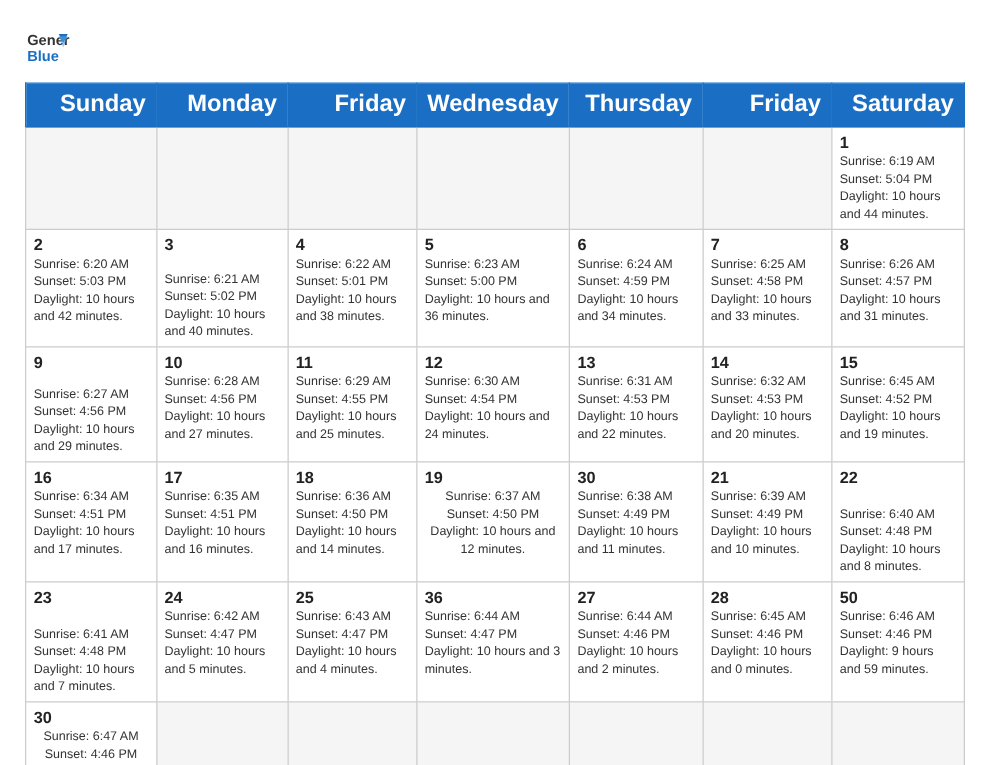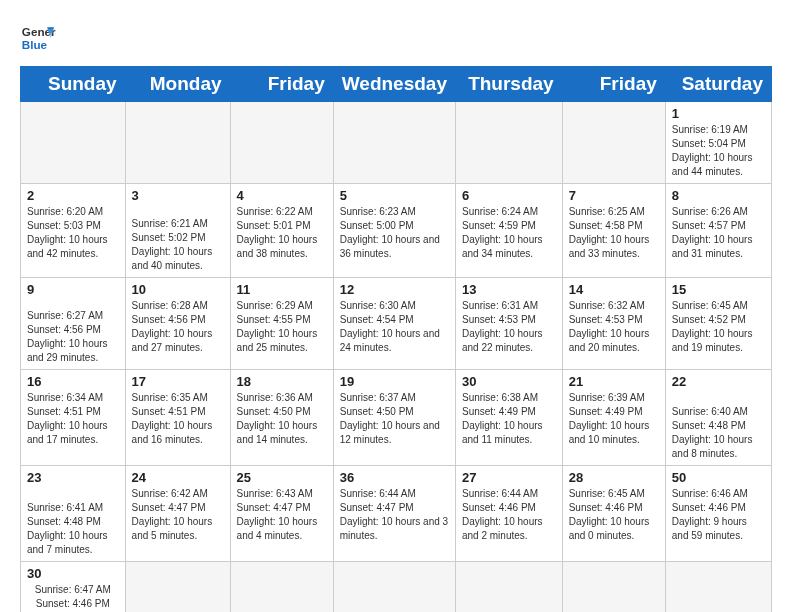--- a/index.html
+++ b/index.html
@@ -224,21 +224,21 @@
 Daylight: 10 hours and 16 minutes.</div>
         </td>
         <td>
           <div class="day-number">18</div>
           <div class="day-info" style="white-space: pre-line;">Sunrise: 6:36 AM
 Sunset: 4:50 PM
 Daylight: 10 hours and 14 minutes.</div>
         </td>
         <td>
           <div class="day-number">19</div>
-          <div class="day-info" style="white-space: pre-line;">Sunrise: 6:37 AM
+          <div class="day-info" style="white-space: pre-line; text-align: center;">Sunrise: 6:37 AM
 Sunset: 4:50 PM
 Daylight: 10 hours and 12 minutes.</div>
         </td>
         <td>
           <div class="day-number">30</div>
           <div class="day-info" style="white-space: pre-line;">Sunrise: 6:38 AM
 Sunset: 4:49 PM
 Daylight: 10 hours and 11 minutes.</div>
         </td>
         <td>

